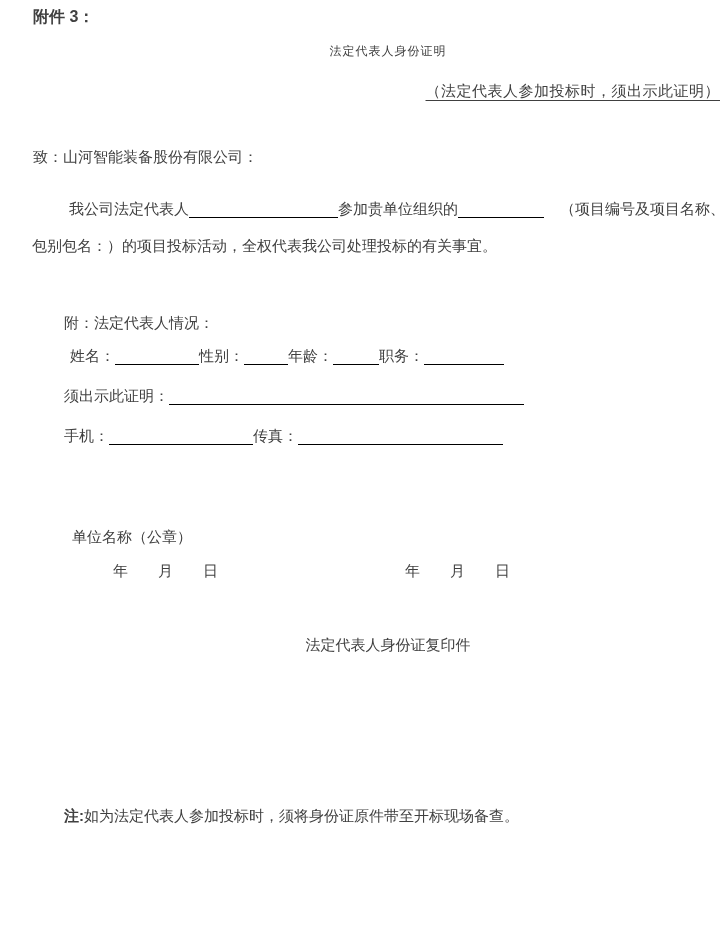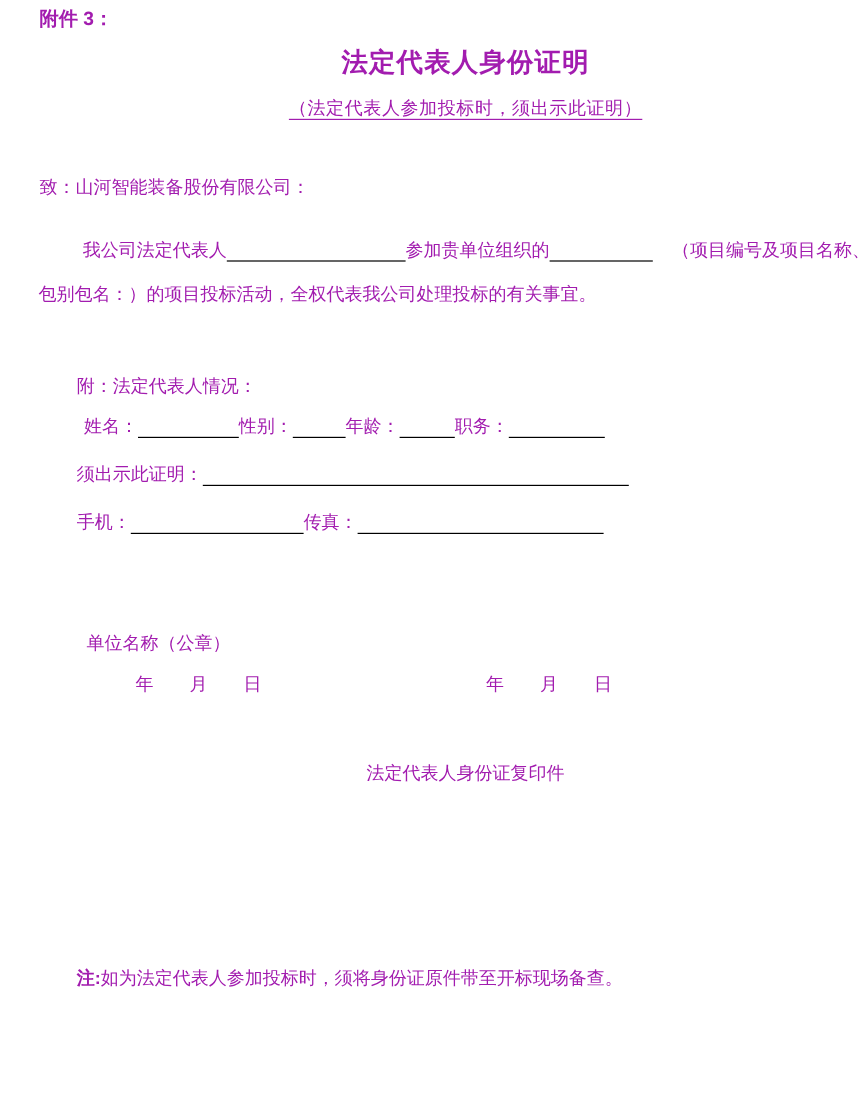--- a/index.html
+++ b/index.html
@@ -1,48 +1,48 @@
 <!DOCTYPE html>
 <html><head>
 <meta charset="utf-8">
 <style>
   html,body{margin:0;padding:0;background:#888;}
   .page{
     position:relative;
     width:720px;height:930px;
     background:#ffffff;
-    color:#a21caf;
+    color:#404040;
     font-family:"Liberation Sans","DejaVu Sans",sans-serif;
     font-size:15px;
     line-height:19px;
     overflow:hidden;
   }
   .abs{position:absolute;white-space:nowrap;}
   .center{left:56px;right:0;text-align:center;}
   .bold{font-weight:bold;}
-  .title{font-size:22px;font-weight:bold;letter-spacing:1px;}
+  .title{font-size:12px;font-weight:normal;letter-spacing:1px;}
   .subtitle{text-decoration:underline;text-underline-offset:4px;text-decoration-thickness:1px;letter-spacing:0.5px;}
   .blank{
     display:inline-block;
     border-bottom:1px solid #000;
     height:18px;
     vertical-align:bottom;
   }
   .note-prefix{font-weight:bold;}
 </style>
 </head>
 <body>
 
 <div class="page">
 
   <div class="abs bold" style="left:33px;top:7px;font-size:16px;">附件 3：</div>
 
   <div class="abs center title" style="top:42px;">法定代表人身份证明</div>
 
-  <div class="abs center" style="top:81px;"><span class="subtitle">（法定代表人参加投标时，须出示此证明）</span></div>
+  <div class="abs center" style="top:81px;text-align:right;"><span class="subtitle">（法定代表人参加投标时，须出示此证明）</span></div>
 
   <div class="abs" style="left:33px;top:147px;">致：山河智能装备股份有限公司：</div>
 
   <div class="abs" style="left:69px;top:199px;">
     <span>我公司法定代表人</span><span class="blank" style="width:149px;"></span><span>参加贵单位组织的</span><span class="blank" style="width:86px;"></span><span style="display:inline-block;width:16px;"></span><span>（项目编号及项目名称、</span>
   </div>
 
   <div class="abs" style="left:32px;top:236px;">包别包名：）的项目投标活动，全权代表我公司处理投标的有关事宜。</div>
 
   <div class="abs" style="left:64px;top:313px;">附：法定代表人情况：</div>

